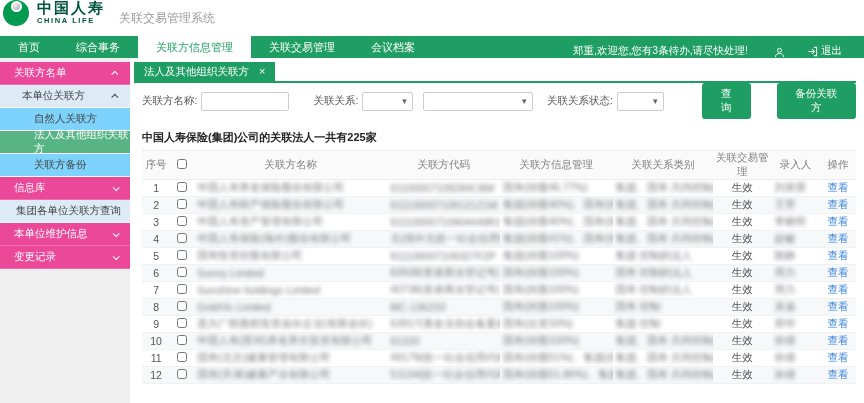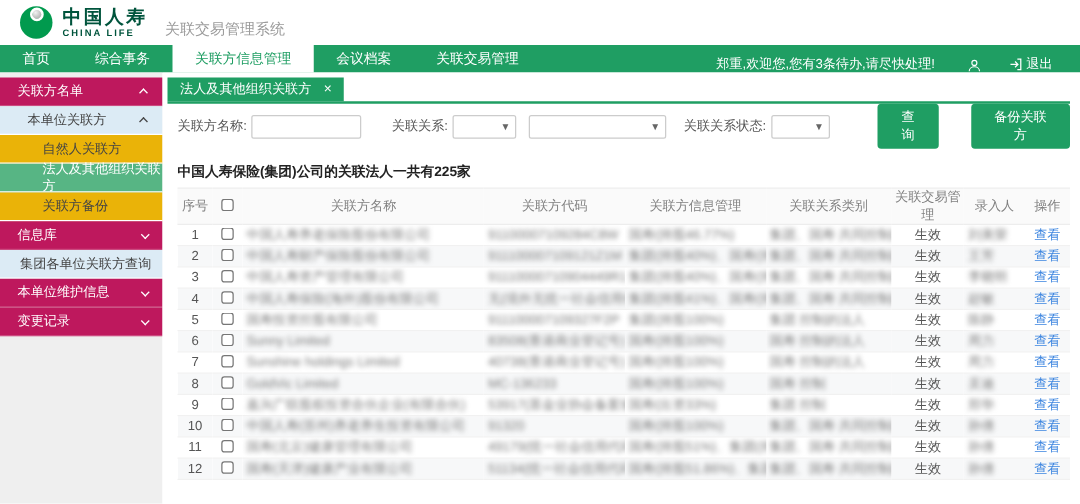--- a/index.html
+++ b/index.html
@@ -1,21 +1,21 @@
 <!DOCTYPE html>
 <html><head>
 <meta charset="utf-8">
 <style>
   * { margin:0; padding:0; box-sizing:border-box; }
   html,body { width:864px; height:403px; overflow:hidden; background:#fff;
               font-family:"Liberation Sans","DejaVu Sans",sans-serif; }
   #app { width:864px; height:403px; display:flex; flex-direction:column; }
 
   
-  .hdr { height:36px; display:flex; align-items:center; padding-left:16px; background:#fff; flex:0 0 36px; }
+  .hdr { height:36px; display:flex; align-items:flex-start; padding-left:3px; background:#fff; flex:0 0 36px; }
   .logo-circle { width:26px; height:26px; border-radius:50%; background:#019a4e; position:relative; margin-right:8px; }
   .logo-ball { position:absolute; width:11px; height:11px; border-radius:50%;
                background:radial-gradient(circle at 35% 30%,#f2f2f2,#9e9e9e); top:1px; left:8px; border:2px solid #fff; }
   .brand { display:flex; flex-direction:column; line-height:1; }
   .brand-cn { font-size:15px; font-weight:bold; color:#00543c; letter-spacing:2px; }
   .brand-en { font-size:7.5px; font-weight:bold; color:#00543c; letter-spacing:1.6px; margin-top:2px; }
   .sys-title { font-size:12px; color:#9b9b9b; margin-left:14px; margin-top:10px; }
 
   
   .nav { height:22px; background:#1f9e63; display:flex; align-items:stretch; flex:0 0 22px; }
@@ -27,24 +27,24 @@
   .logout { display:flex; align-items:center; cursor:pointer; }
   .logout svg { margin-right:3px; }
 
   
   .content { flex:1; display:flex; min-height:0; }
 
   
   .sidebar { width:130px; flex:0 0 130px; background:#efefef; padding-top:4px; }
   .sb-item { height:23px; display:flex; align-items:center; font-size:10.5px; cursor:pointer; }
   .sb-item .chev { margin-left:auto; margin-right:12px; }
-  .lv1 { background:#be185d; color:#fff; padding-left:14px; border-bottom:1px solid rgba(255,255,255,.22); }
+  .lv1 { background:#ec4899; color:#fff; padding-left:14px; border-bottom:1px solid rgba(255,255,255,.22); }
   .lv2 { background:#dcebf5; color:#444; padding-left:22px; border-bottom:1px solid #fff; }
   .lv2b{ background:#dcebf5; color:#444; padding-left:16px; border-bottom:1px solid #fff; }
-  .lv3 { background:#eab308; color:#444; padding-left:34px; border-bottom:1px solid #fff; }
+  .lv3 { background:#7dd3fc; color:#444; padding-left:34px; border-bottom:1px solid #fff; }
   .lv3.selected { background:#57b584; color:#fff; }
   .chev { width:5px; height:5px; border-right:1px solid currentColor; border-bottom:1px solid currentColor; display:inline-block; }
   .chev.up { transform:rotate(-135deg) translateY(-1px); }
   .chev.down { transform:rotate(45deg) translateY(-1px); }
 
   
   .main { flex:1; background:#fff; padding:4px 8px 0 4px; min-width:0; }
   .tabstrip { border-bottom:2px solid #1f9e63; display:flex; }
   .tab { background:#1f9e63; color:#fff; font-size:10.5px; height:19px; line-height:19px;
          padding:0 10px; display:flex; align-items:center; cursor:pointer; }
@@ -91,22 +91,22 @@
       <span class="brand-en">CHINA LIFE</span>
     </div>
     <span class="sys-title">关联交易管理系统</span>
   </div>
 
   <div class="nav">
     <div style="display:flex">
         <div class="nav-item">首页</div>
         <div class="nav-item">综合事务</div>
         <div class="nav-item active">关联方信息管理</div>
+        <div class="nav-item">关联交易管理</div>
         <div class="nav-item">会议档案</div>
-        <div class="nav-item">关联交易管理</div>
       </div>
     <div class="nav-right">
       <span class="welcome">郑重,欢迎您,您有3条待办,请尽快处理!</span>
       <span class="icon-btn">
         <svg width="11" height="11" viewBox="0 0 12 12">
             <circle cx="6" cy="3.6" r="2.2" fill="none" stroke="#fff" stroke-width="1"></circle>
             <path d="M1.5 11 C1.5 8.2 4 7 6 7 C8 7 10.5 8.2 10.5 11" fill="none" stroke="#fff" stroke-width="1"></path>
           </svg>
       </span>
       <span class="logout">

